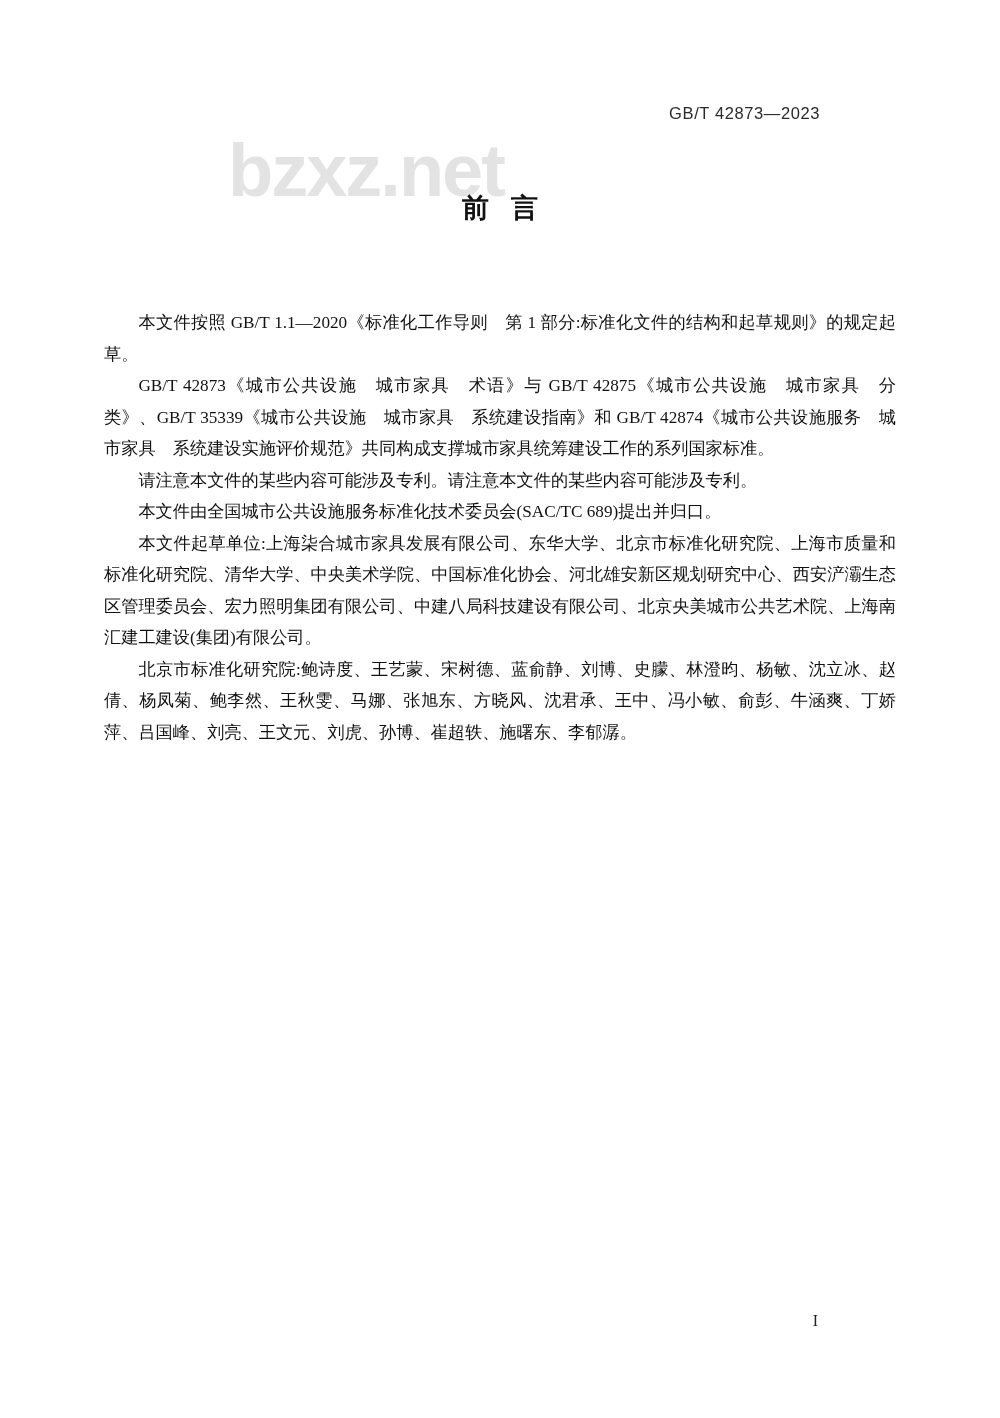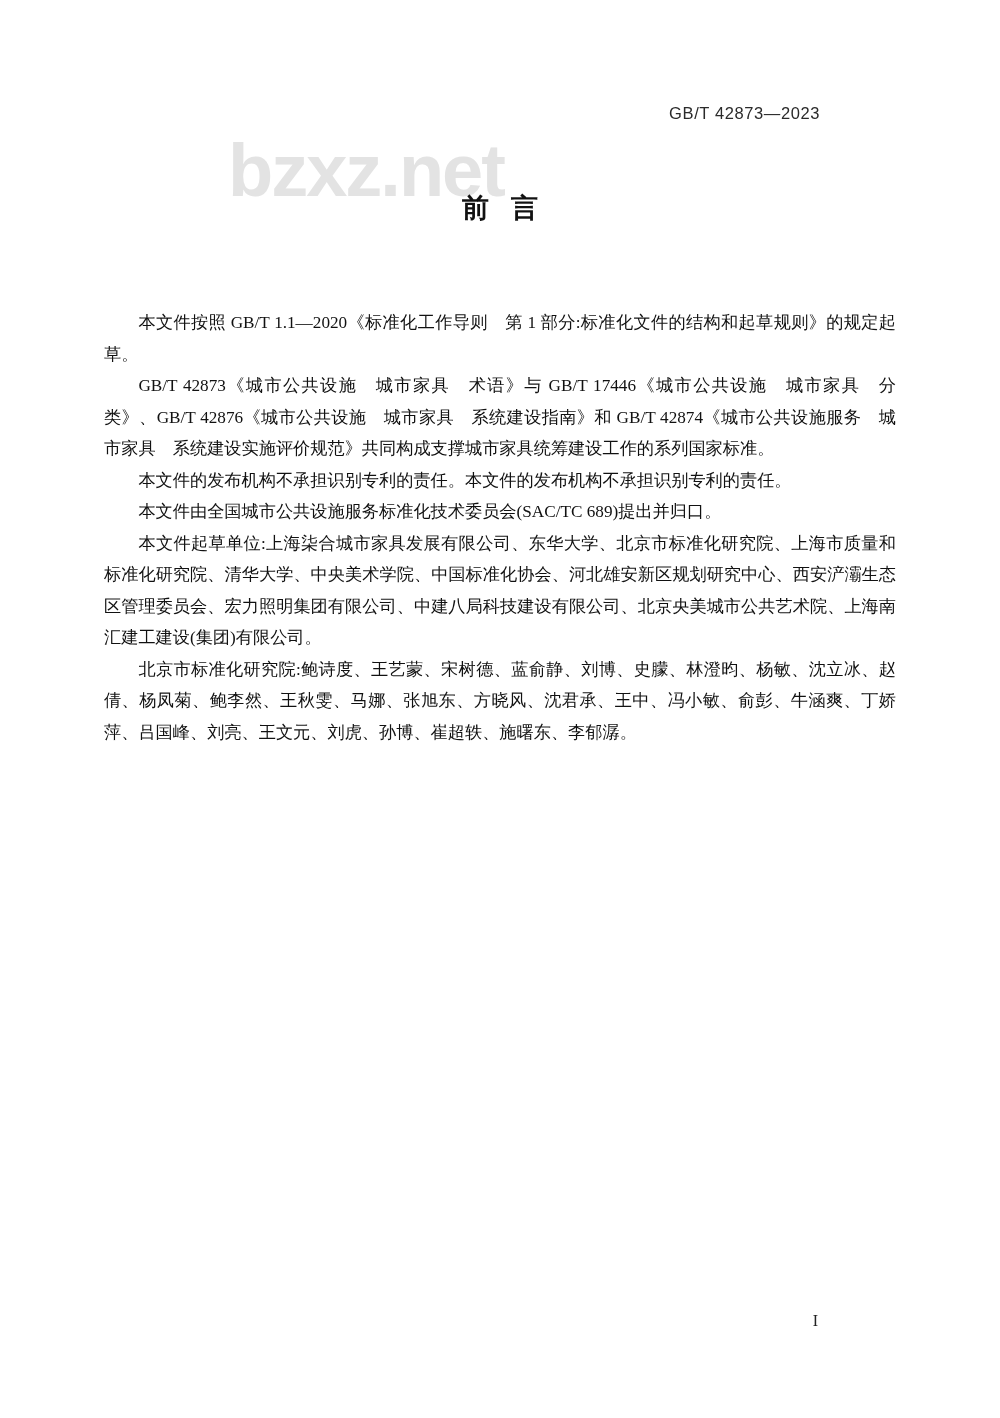--- a/index.html
+++ b/index.html
@@ -85,22 +85,22 @@
 <div class="page">
 
   <div class="header">GB/T 42873—2023</div>
 
   <div class="watermark">bzxz.net</div>
 
   <div class="title">前言</div>
 
   <div class="body-text">
     <p>本文件按照 GB/T 1.1—2020《标准化工作导则　第 1 部分:标准化文件的结构和起草规则》的规定起草。</p>
-    <p>GB/T 42873《城市公共设施　城市家具　术语》与 GB/T 17446《城市公共设施　城市家具　分类》、GB/T 42876《城市公共设施　城市家具　系统建设指南》和 GB/T 42874《城市公共设施服务　城市家具　系统建设实施评价规范》共同构成支撑城市家具统筹建设工作的系列国家标准。</p>
-    <p>本文件的发布机构不承担识别专利的责任。本文件的发布机构不承担识别专利的责任。</p>
+    <p>GB/T 42873《城市公共设施　城市家具　术语》与 GB/T 42875《城市公共设施　城市家具　分类》、GB/T 35339《城市公共设施　城市家具　系统建设指南》和 GB/T 42874《城市公共设施服务　城市家具　系统建设实施评价规范》共同构成支撑城市家具统筹建设工作的系列国家标准。</p>
+    <p>请注意本文件的某些内容可能涉及专利。请注意本文件的某些内容可能涉及专利。</p>
     <p>本文件由全国城市公共设施服务标准化技术委员会(SAC/TC 689)提出并归口。</p>
     <p>本文件起草单位:上海柒合城市家具发展有限公司、东华大学、北京市标准化研究院、上海市质量和标准化研究院、清华大学、中央美术学院、中国标准化协会、河北雄安新区规划研究中心、西安浐灞生态区管理委员会、宏力照明集团有限公司、中建八局科技建设有限公司、北京央美城市公共艺术院、上海南汇建工建设(集团)有限公司。</p>
     <p>北京市标准化研究院:鲍诗度、王艺蒙、宋树德、蓝俞静、刘博、史朦、林澄昀、杨敏、沈立冰、赵倩、杨凤菊、鲍李然、王秋雯、马娜、张旭东、方晓风、沈君承、王中、冯小敏、俞彭、牛涵爽、丁娇萍、吕国峰、刘亮、王文元、刘虎、孙博、崔超轶、施曙东、李郁潺。</p>
   </div>
 
   <div class="footer-page">I</div>
 
 </div>
 
 </body></html>

